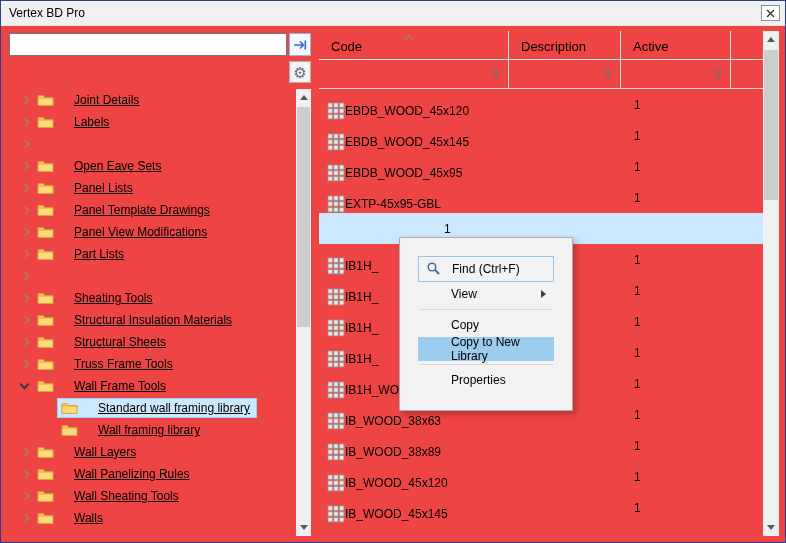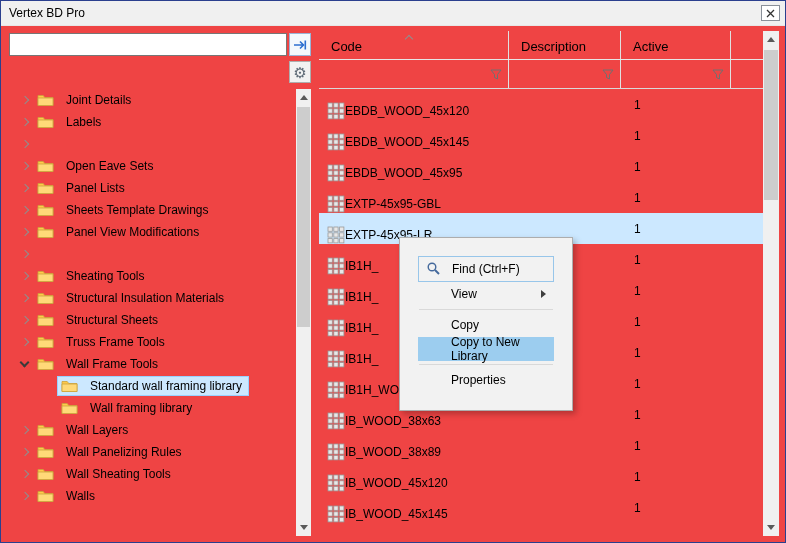--- a/index.html
+++ b/index.html
@@ -18,21 +18,21 @@
   .gear-btn{position:absolute;left:280px;top:28px;width:22px;height:22px;border:1px solid #aeaeae;background:#f2f2f2;display:flex;align-items:center;justify-content:center;padding:0;cursor:pointer;}
   .gear-glyph{font-size:15px;color:#5f6b77;line-height:1;}
 
   .tree{position:absolute;left:0;top:56px;width:286px;bottom:0;overflow:hidden;}
   .tree-item{display:flex;align-items:center;height:22px;cursor:pointer;white-space:nowrap;}
   .chev{width:16px;height:16px;flex:0 0 16px;margin-left:8px;position:relative;}
   .chev::before{content:"";position:absolute;left:5px;top:5px;width:5px;height:5px;border:solid #8f8f8f;border-width:1px 1px 0 0;transform:rotate(45deg);}
   .tree-item.expanded .chev::before{border-color:#3a3a3a;border-width:0 2px 2px 0;left:4px;top:3px;}
   .tree-item.leaf{padding-left:24px;}
   .tree-item.leaf .chev{visibility:hidden;}
-  .sel-wrap{display:flex;align-items:center;gap:12px;padding:2px 6px 2px 3px;border:1px solid transparent;}
+  .sel-wrap{display:flex;align-items:center;gap:20px;padding:2px 6px 2px 3px;border:1px solid transparent;text-decoration:underline;}
   .tree-item.selected .sel-wrap{background:var(--selection-bg,#cce8ff);border-color:var(--selection-border,#99d1ff);}
   .folder-ic{display:inline-flex;flex:0 0 auto;}
 
   
   .tree-scrollbar{position:absolute;right:0;top:56px;width:15px;bottom:0;background:#f0f0f0;}
   .table-scrollbar{position:absolute;left:762px;top:30px;width:16px;height:505px;background:#f0f0f0;}
   .sb-thumb{position:absolute;left:1px;right:1px;background:#cdcdcd;}
   .tree-thumb{top:18px;height:220px;}
   .table-thumb{top:19px;height:150px;}
   .sb-arrow{position:absolute;left:0;right:0;height:17px;display:flex;align-items:center;justify-content:center;}
@@ -148,33 +148,45 @@
   </div>
         <div class="tree-item">
     <span class="chev"></span>
     <span class="sel-wrap">
       <span class="folder-ic">
         <svg width="17" height="14" viewBox="0 0 17 14">
           <path d="M1 2.5 h5.2 l1.6 2 h8.2 v8 h-15 z" fill="#ffc94a" stroke="#caa23c" stroke-width="0.8"></path>
           <path d="M1 5 h15 v7.5 h-15 z" fill="#ffd978" stroke="#caa23c" stroke-width="0.8"></path>
         </svg>
       </span>
-      <span class="tree-label">Sheets Template Drawings</span>
+      <span class="tree-label">Panel Template Drawings</span>
     </span>
   </div>
         <div class="tree-item">
     <span class="chev"></span>
     <span class="sel-wrap">
       <span class="folder-ic">
         <svg width="17" height="14" viewBox="0 0 17 14">
           <path d="M1 2.5 h5.2 l1.6 2 h8.2 v8 h-15 z" fill="#ffc94a" stroke="#caa23c" stroke-width="0.8"></path>
           <path d="M1 5 h15 v7.5 h-15 z" fill="#ffd978" stroke="#caa23c" stroke-width="0.8"></path>
         </svg>
       </span>
       <span class="tree-label">Panel View Modifications</span>
+    </span>
+  </div>
+        <div class="tree-item">
+    <span class="chev"></span>
+    <span class="sel-wrap">
+      <span class="folder-ic">
+        <svg width="17" height="14" viewBox="0 0 17 14">
+          <path d="M1 2.5 h5.2 l1.6 2 h8.2 v8 h-15 z" fill="#ffc94a" stroke="#caa23c" stroke-width="0.8"></path>
+          <path d="M1 5 h15 v7.5 h-15 z" fill="#ffd978" stroke="#caa23c" stroke-width="0.8"></path>
+        </svg>
+      </span>
+      <span class="tree-label">Part Lists</span>
     </span>
   </div>
         <div class="tree-item">
     <span class="chev"></span>
   </div>
         <div class="tree-item">
     <span class="chev"></span>
     <span class="sel-wrap">
       <span class="folder-ic">
         <svg width="17" height="14" viewBox="0 0 17 14">
@@ -425,36 +437,20 @@
                 <rect x="6.8" y="12.6" width="4.3" height="4.3"></rect>
                 <rect x="12.6" y="12.6" width="4.3" height="4.3"></rect>
         </g>
       </svg>
       <span class="code-text">EXTP-45x95-GBL</span>
     </span>
     <span class="cell-desc"></span>
     <span class="cell-active">1</span>
   </div>
         <div class="trow selected">
-    <span class="cell-code">
-      <svg width="18" height="18" viewBox="0 0 18 18">
-        <g fill="#e8e8e8" stroke="#9a9a9a" stroke-width="0.8">
-          <rect x="1" y="1" width="4.3" height="4.3"></rect>
-                <rect x="6.8" y="1" width="4.3" height="4.3"></rect>
-                <rect x="12.6" y="1" width="4.3" height="4.3"></rect>
-          <rect x="1" y="6.8" width="4.3" height="4.3"></rect>
-                <rect x="6.8" y="6.8" width="4.3" height="4.3"></rect>
-                <rect x="12.6" y="6.8" width="4.3" height="4.3"></rect>
-          <rect x="1" y="12.6" width="4.3" height="4.3"></rect>
-                <rect x="6.8" y="12.6" width="4.3" height="4.3"></rect>
-                <rect x="12.6" y="12.6" width="4.3" height="4.3"></rect>
-        </g>
-      </svg>
-      <span class="code-text">EXTP-45x95-LR</span>
-    </span>
     <span class="cell-desc"></span>
     <span class="cell-active">1</span>
   </div>
         <div class="trow">
     <span class="cell-code">
       <svg width="18" height="18" viewBox="0 0 18 18">
         <g fill="#e8e8e8" stroke="#9a9a9a" stroke-width="0.8">
           <rect x="1" y="1" width="4.3" height="4.3"></rect>
                 <rect x="6.8" y="1" width="4.3" height="4.3"></rect>
                 <rect x="12.6" y="1" width="4.3" height="4.3"></rect>

